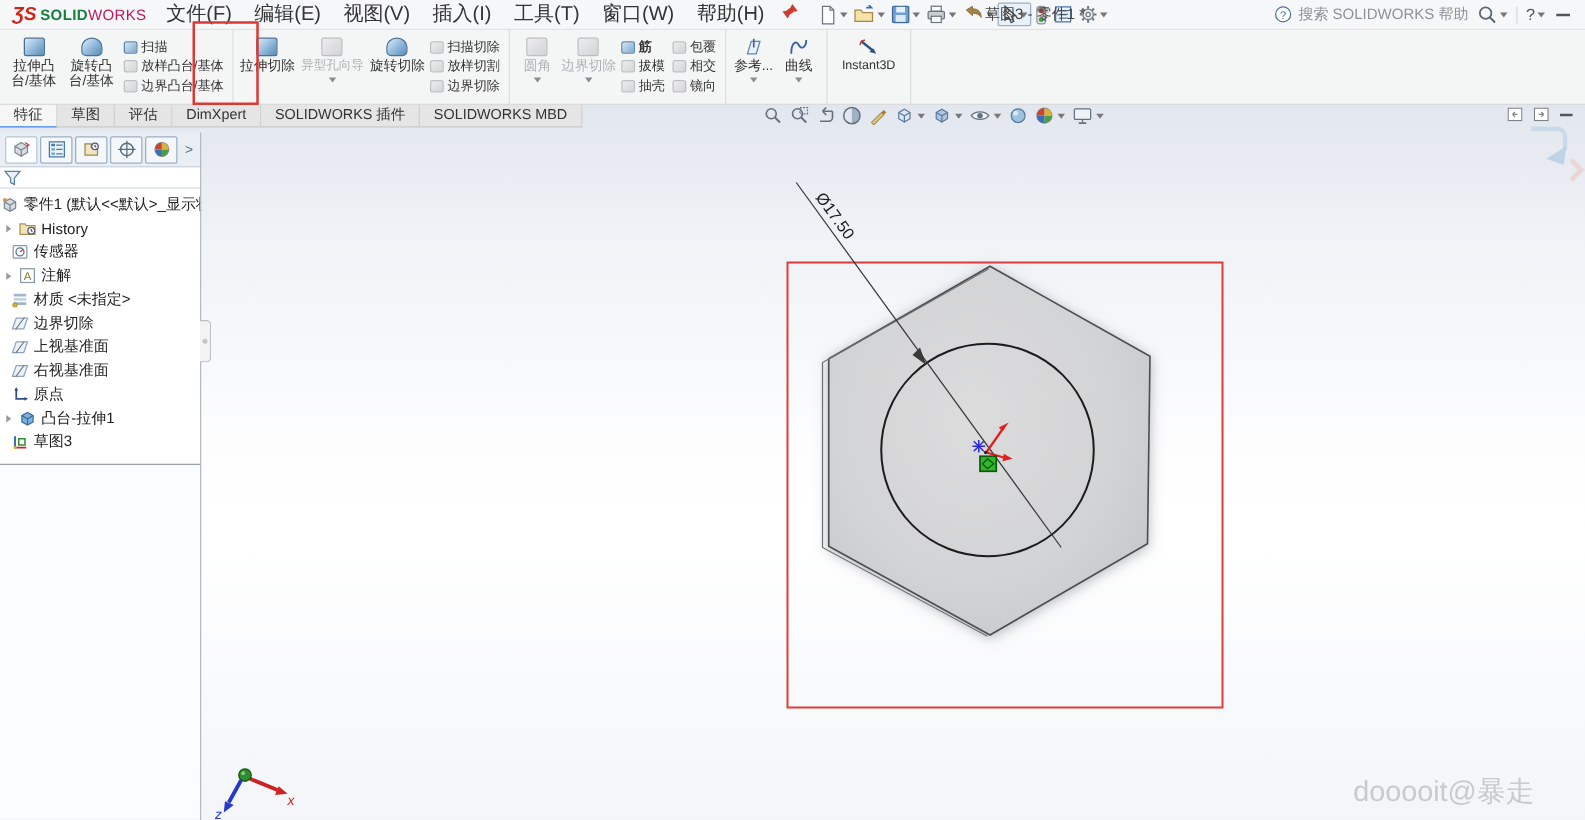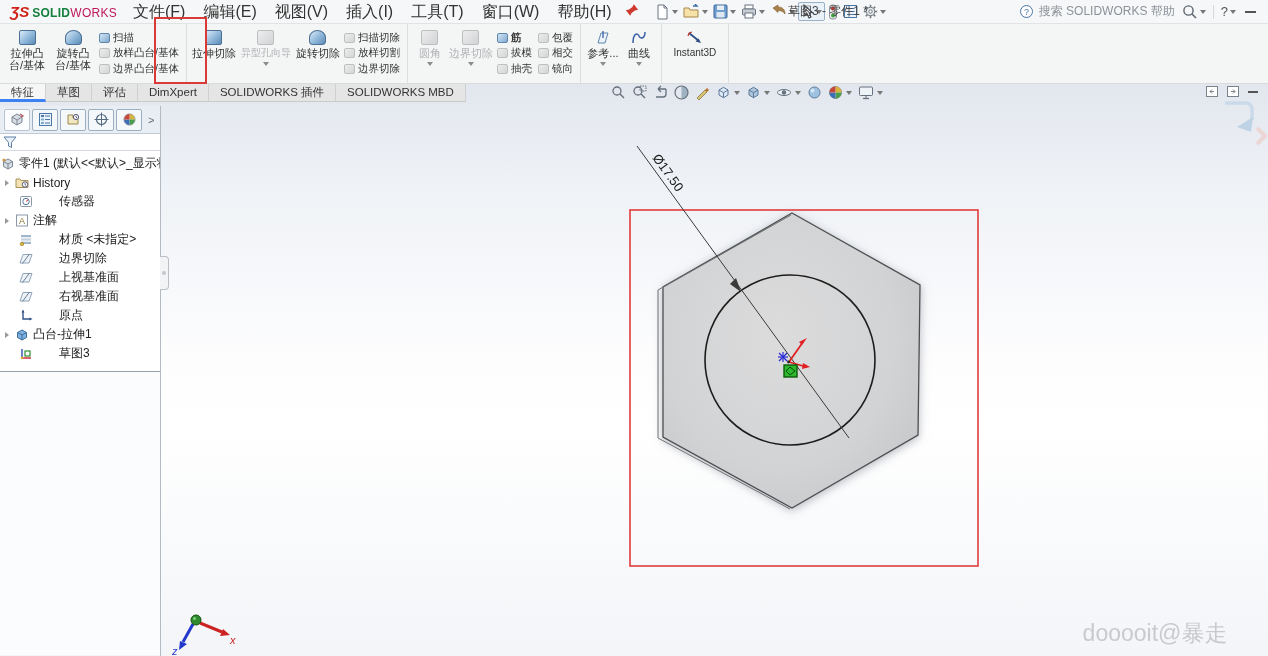--- a/index.html
+++ b/index.html
@@ -46,21 +46,21 @@
   .rbtn-s.dis .sicon{background:linear-gradient(135deg,#ececec,#d4d5d6);border-color:#bdbfc1;}
   .bcaret{width:0;height:0;border-left:3px solid transparent;border-right:3px solid transparent;
     border-top:4px solid #8a8d90;margin-top:3px;}
   .red-box{position:absolute;left:154px;top:17px;width:53px;height:67px;border:2px solid #d93a35;z-index:60;}
   
   .viewport{position:absolute;left:0;top:84px;width:1268px;height:572px;
     background:linear-gradient(180deg,#e2e6ee 0%,#eff2f6 18%,#fdfdfe 48%,#fff 60%,#f3f5f8 100%);}
   .tabs{position:absolute;left:0;top:84px;height:18px;display:flex;z-index:35;}
   .tab{padding:0 11px;font-size:11.5px;line-height:17px;background:#e5e5e5;color:#333;
     border-right:1px solid #cfd0d1;border-bottom:1px solid #c9cacb;white-space:nowrap;}
-  .tab.active{background:#f6f6f6;border-bottom:3px solid #3b82f6;}
+  .tab.active{background:#f6f6f6;border-bottom:1px solid #3b82f6;}
   .headsup{position:absolute;left:610px;top:85px;display:flex;align-items:center;gap:4px;z-index:20;}
   .hu{display:flex;align-items:center;gap:1px;padding:0 1px;}
   .winctl{position:absolute;right:10px;top:86px;display:flex;align-items:center;gap:9px;z-index:20;}
   
   .panel{position:absolute;left:0;top:106px;width:161px;height:550px;z-index:25;}
   .panel-edge{position:absolute;right:0;top:0;width:1px;height:550px;background:#b3bac1;}
   .ptabs{height:28px;background:#e9eef4;border-bottom:1px solid #c2ccd6;display:flex;align-items:center;
     padding-left:4px;gap:2px;}
   .ptab{width:26px;height:22px;display:flex;align-items:center;justify-content:center;border-radius:2px;}
   .ptab.boxed{border:1px solid #9db0c2;background:#f4f8fb;}
@@ -68,21 +68,21 @@
   .pchev{margin-left:4px;color:#5a6b7c;font-size:11px;}
   .pfilter{height:17px;background:#fff;border-bottom:1px solid #d4dae0;display:flex;align-items:center;
     padding-left:3px;}
   .ptree{background:#fff;height:221px;border-bottom:1px solid #9aa2a9;padding-top:3px;overflow:hidden;}
   .prest{height:283px;background:#fbfcfd;}
   .trow{height:19px;display:flex;align-items:center;font-size:12px;color:#222;white-space:nowrap;}
   .trow .exp{width:14px;flex:none;display:flex;justify-content:center;}
   .exp .arr{width:0;height:0;border-top:3.5px solid transparent;border-bottom:3.5px solid transparent;
     border-left:4.5px solid #9a9a9a;}
   .trow .ticon{width:15px;height:14px;flex:none;margin-right:4px;display:flex;align-items:center;justify-content:center;}
-  .trow.indent{padding-left:18px;gap:22px;}
+  .trow.indent{padding-left:8px;}
   .splitter{position:absolute;left:160px;top:256px;width:9px;height:34px;background:#f2f3f4;
     border:1px solid #b9bfc5;border-left:none;border-radius:0 4px 4px 0;z-index:26;}
   .splitter .dot{position:absolute;left:2px;top:14px;width:4px;height:4px;border-radius:50%;background:#c3c8cd;}
   
   svg text{user-select:none;}
 </style>
 </head>
 <body>
 
 <div class="titlebar">

